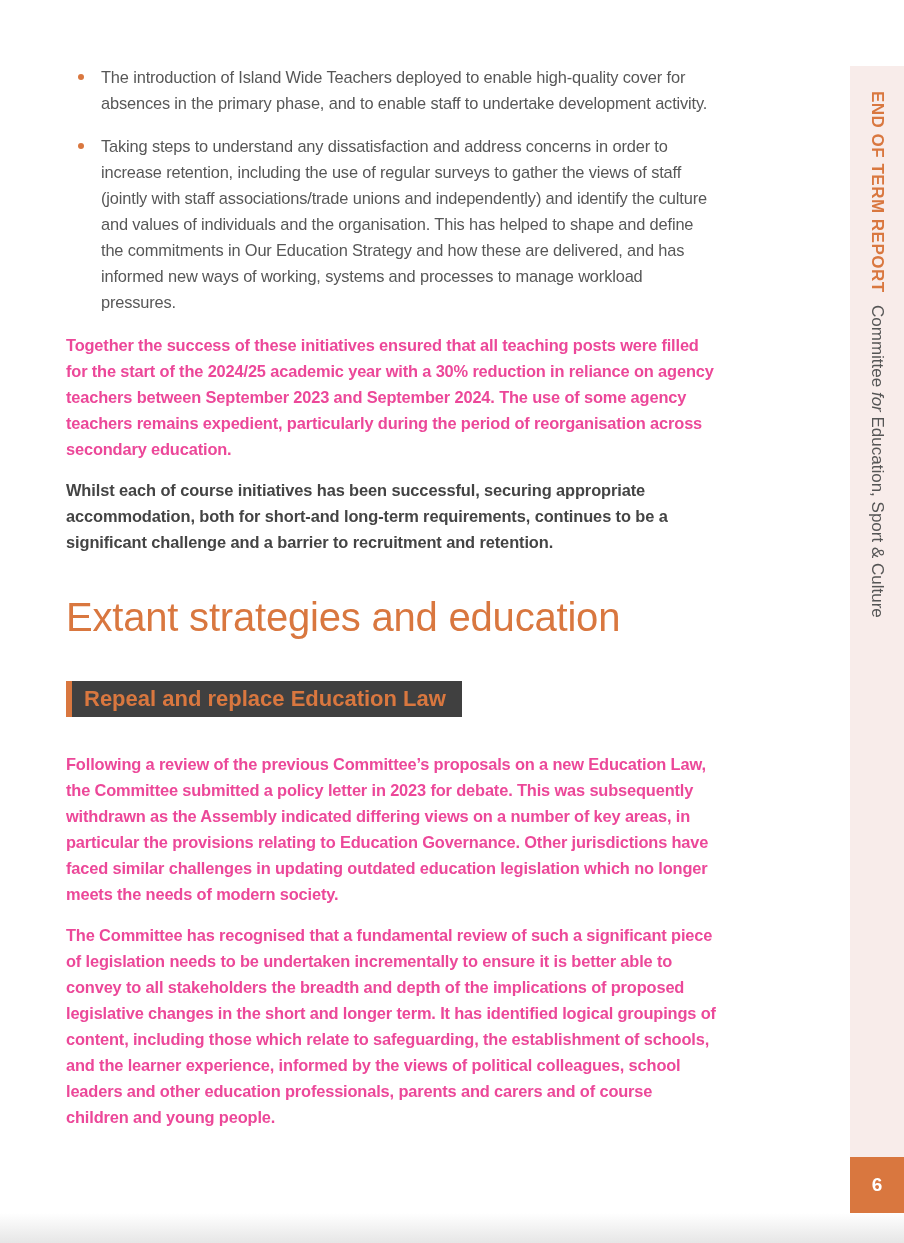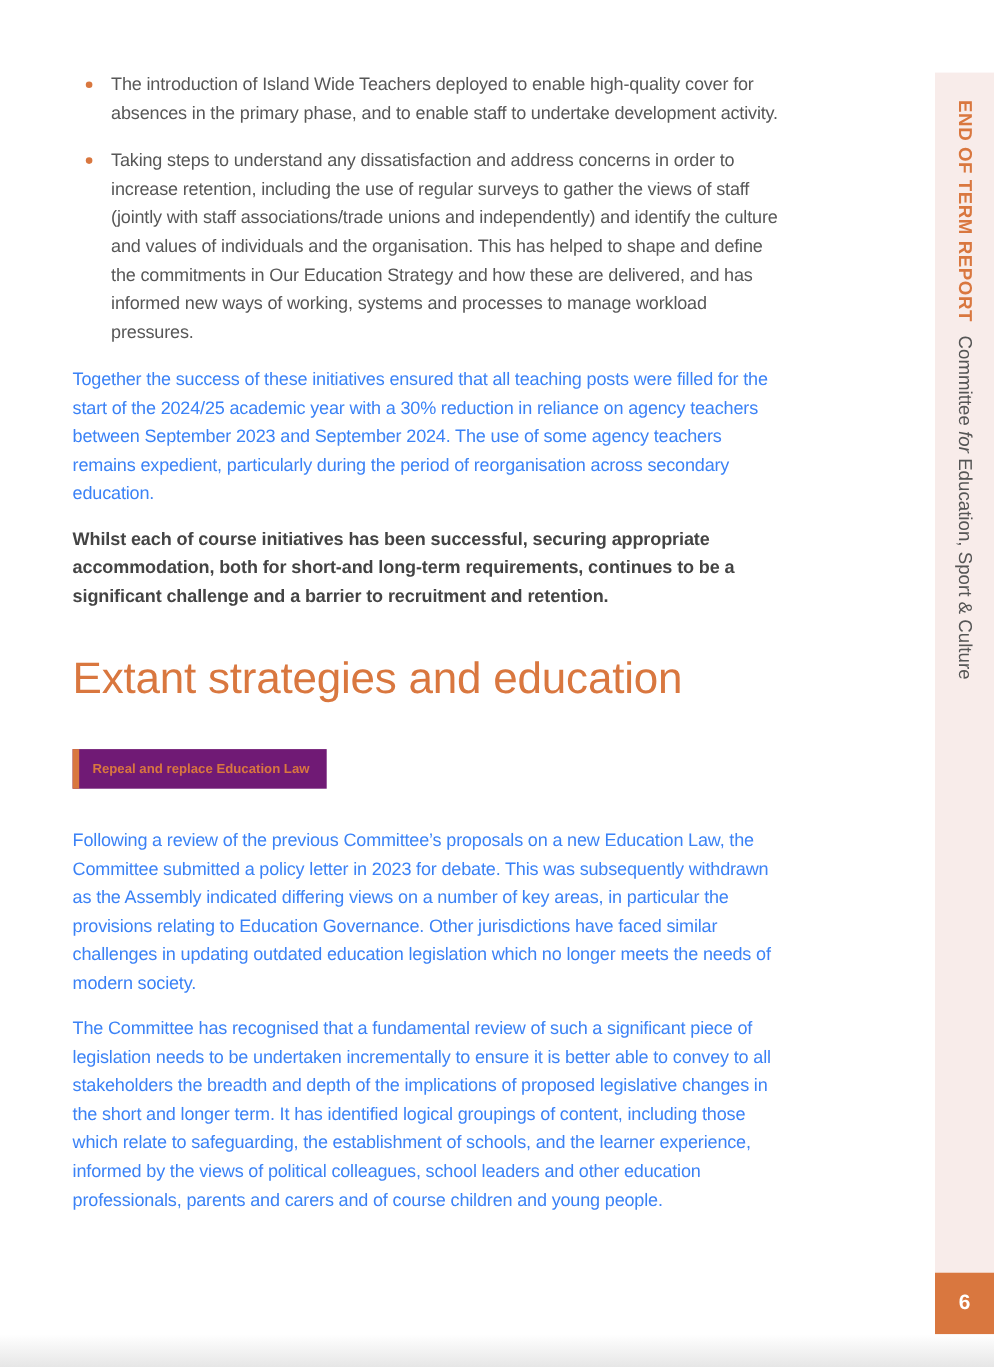--- a/index.html
+++ b/index.html
@@ -18,37 +18,38 @@
     position: relative; padding-left: 35px;
     font-size: 16.4px; line-height: 26px; color: #575757;
     margin-bottom: 17px; letter-spacing: -0.15px;
   }
   .bullets li .dot {
     position: absolute; left: 12px; top: 10px;
     width: 6px; height: 6px; border-radius: 50%; background: #d9773f;
   }
 
   p.body {
-    margin: 0 0 15px 0; font-size: 16.4px; line-height: 26px; color: #3b82f6;
+    margin: 0 0 15px 0; font-size: 16.4px; line-height: 26px; color: #ec4899;
     letter-spacing: -0.15px;
+    font-weight: bold;
   }
   p.bold {
     font-weight: bold; color: #444444; letter-spacing: -0.1px;
   }
 
   h1.section {
     font-weight: normal; font-size: 40px; color: #d9773f;
     margin: 36px 0 0 0; line-height: 52px; letter-spacing: -0.2px;
   }
 
   .subhead {
     display: inline-block; margin-top: 38px; margin-bottom: 34px;
-    background: #701a75; border-left: 6px solid #d9773f;
+    background: #404040; border-left: 6px solid #d9773f;
     padding: 6px 16px 6px 12px; height: 24px;
-    font-size: 12px; font-weight: bold; color: #d9773f; line-height: 24px;
+    font-size: 22px; font-weight: bold; color: #d9773f; line-height: 24px;
   }
 
   .sidebar {
     position: absolute; left: 850px; top: 66px; width: 54px; height: 1091px;
     background: #f8ecea;
   }
   .sidebar-text {
     position: absolute; left: 15px; top: 25px;
     writing-mode: vertical-rl; white-space: nowrap;
     font-size: 17px; line-height: 24px;

